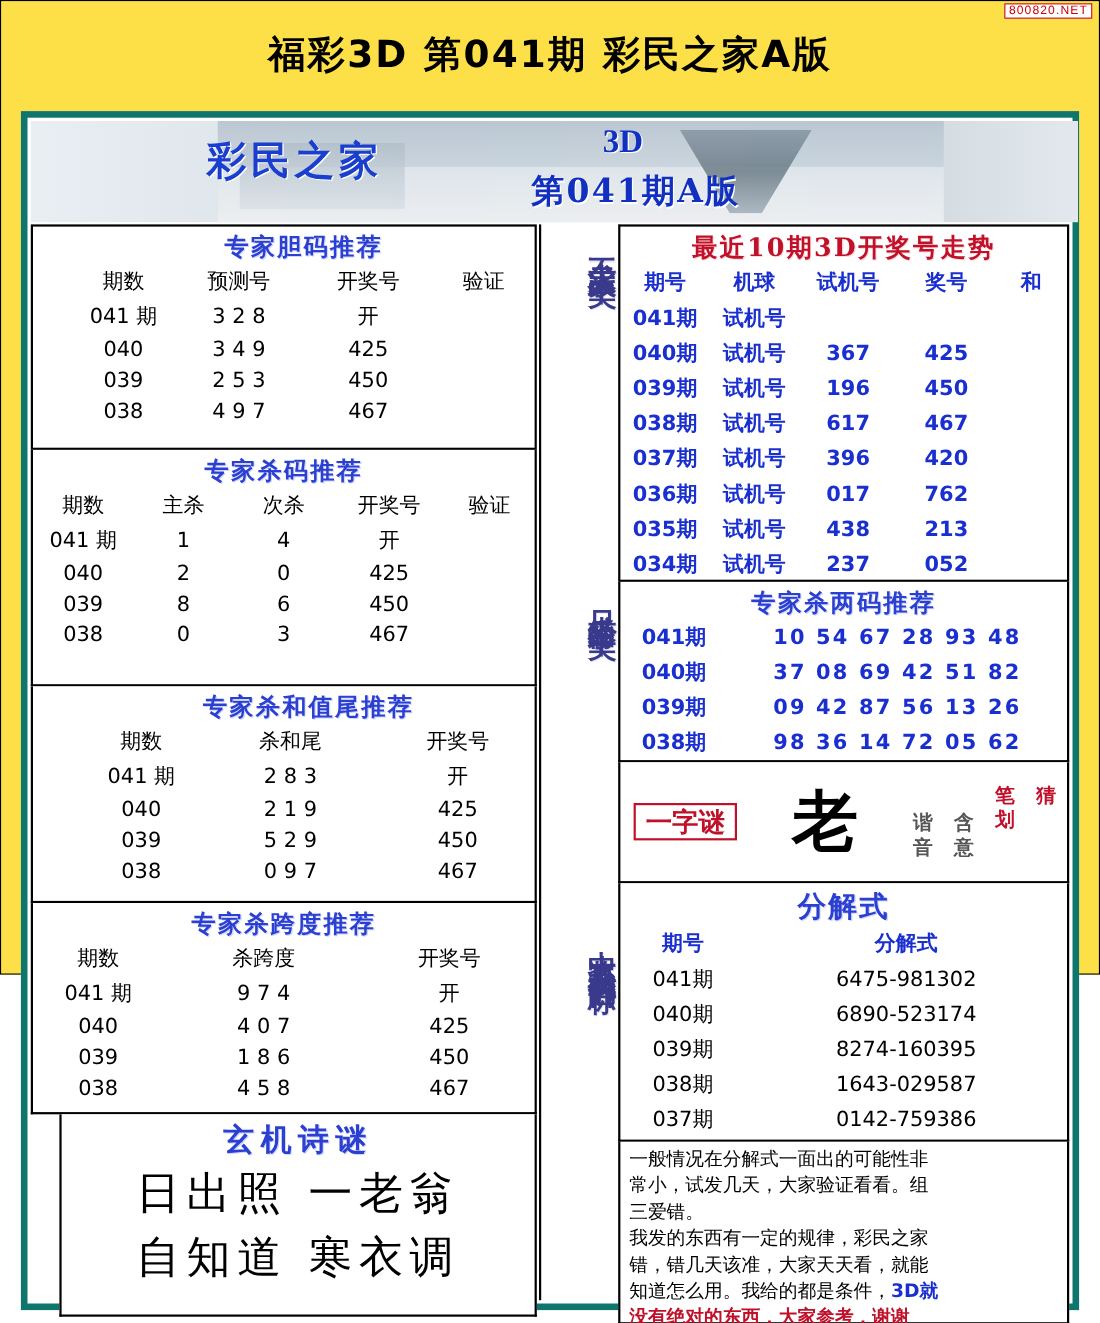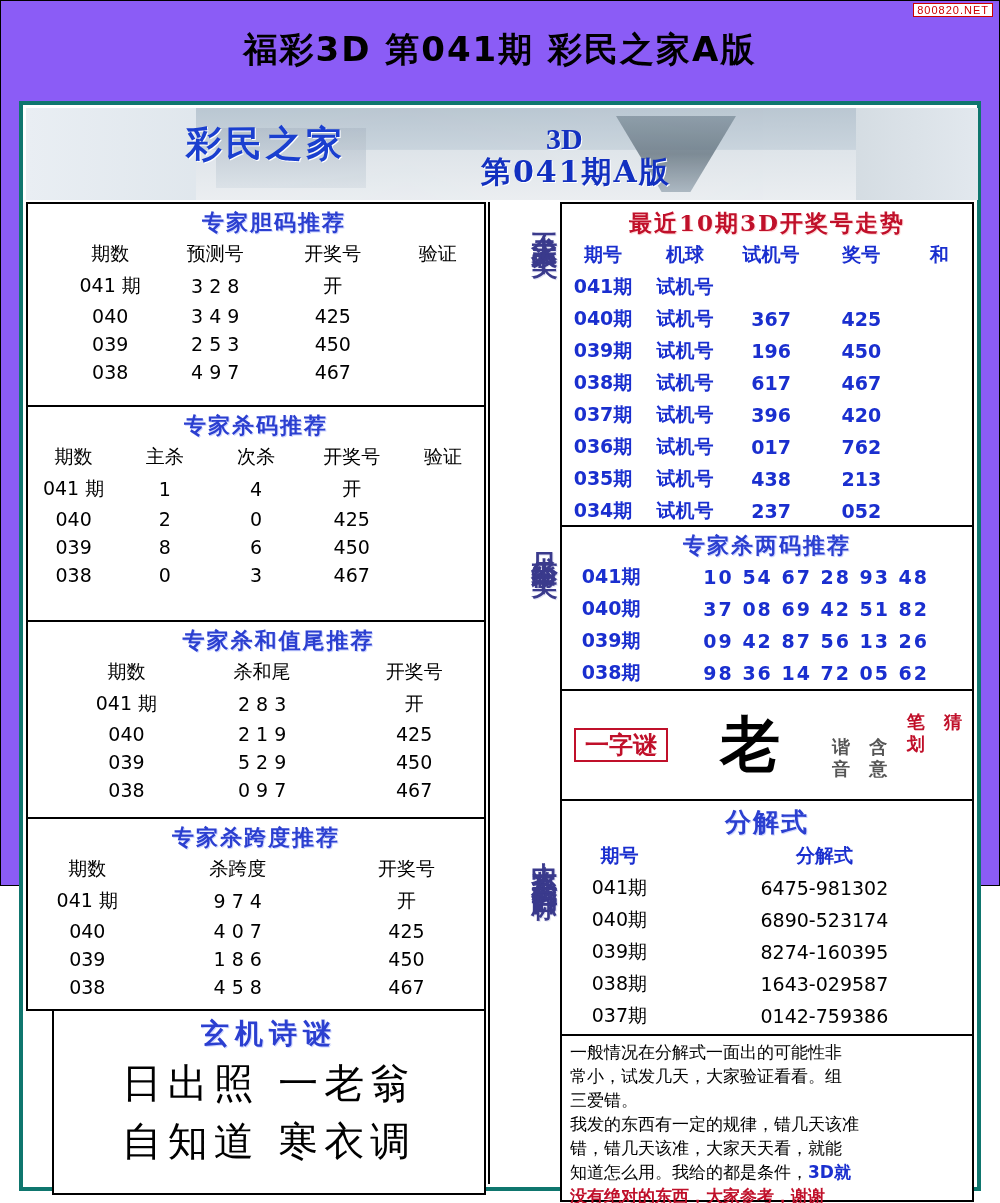--- a/index.html
+++ b/index.html
@@ -5,41 +5,41 @@
   html,body{margin:0;padding:0;}
   body{
     width:1000px;height:1203px;
     background:#ffffff;
     font-family:"DejaVu Sans", sans-serif;
     position:relative;
     overflow:hidden;
   }
   .page{
     position:absolute;left:0;top:0;width:1000px;height:886px;
-    background:#8b5cf6;
+    background:#fde047;
     border:1px solid #000;
     box-sizing:border-box;
   }
   .watermark{
     position:absolute;right:6px;top:2px;
     border:1px solid #c00;color:#c00;
     font-size:11px;padding:0 3px;letter-spacing:1px;
     font-family:"Liberation Sans",sans-serif;
     background:#fff;
   }
   .header{
     position:absolute;left:14px;top:20px;width:970px;height:58px;
     display:flex;align-items:center;justify-content:center;
     font-size:34px;font-weight:bold;color:#000;
     letter-spacing:2px;
     font-family:"DejaVu Sans",sans-serif;
   }
   .frame{
     position:absolute;left:18px;top:100px;width:962px;height:1090px;
-    border:4px solid #0f766e;box-sizing:border-box;background:#fff;
+    border:6px solid #0f766e;box-sizing:border-box;background:#fff;
   }
   
   .banner{
     position:absolute;left:3px;top:3px;width:952px;height:92px;
     overflow:hidden;
     background:linear-gradient(90deg,#e9eef3 0%,#dfe6ec 20%,#cfd8de 40%,#e6eaee 60%,#cdd6dc 80%,#e2e8ee 100%);
   }
   .banner .b-img{
     position:absolute;left:170px;top:0;width:660px;height:92px;
     background:
@@ -57,21 +57,21 @@
     background:linear-gradient(180deg,#aebac6,#d5dde4);opacity:.7;
   }
   .bnr-title{
     position:absolute;left:160px;top:12px;
     font-size:36px;font-weight:bold;color:#1a3fcf;
     font-family:"DejaVu Serif",serif;
     letter-spacing:4px;
     text-shadow:1px 1px 0 #fff;
   }
   .bnr-3d{
-    position:absolute;left:520px;top:14px;
+    position:absolute;left:520px;top:2px;
     font-size:30px;font-weight:bold;color:#1230c0;
     font-family:"Liberation Serif",serif;
     text-shadow:1px 1px 0 #fff;
   }
   .bnr-issue{
     position:absolute;left:455px;top:44px;
     font-size:30px;font-weight:bold;color:#1230c0;
     font-family:"DejaVu Serif",serif;letter-spacing:2px;
     text-shadow:1px 1px 0 #fff;
   }
@@ -468,21 +468,21 @@
           </tr>
         </tbody>
           </table>
       </div>
 
       <div class="box" style="height:166px;">
         <div class="note">
           <div>一般情况在分解式一面出的可能性非</div>
           <div>常小，试发几天，大家验证看看。组</div>
           <div>三爱错。</div>
-          <div>我发的东西有一定的规律，错几天该准</div>
+          <div>我发的东西有一定的规律，彩民之家</div>
           <div>错，错几天该准，大家天天看，就能</div>
           <div>
             <span>知道怎么用。我给的都是条件，</span><span class="blue3d">3D就</span>
           </div>
           <div class="red">没有绝对的东西，大家参考，谢谢</div>
         </div>
       </div>
 
     </div>
 

